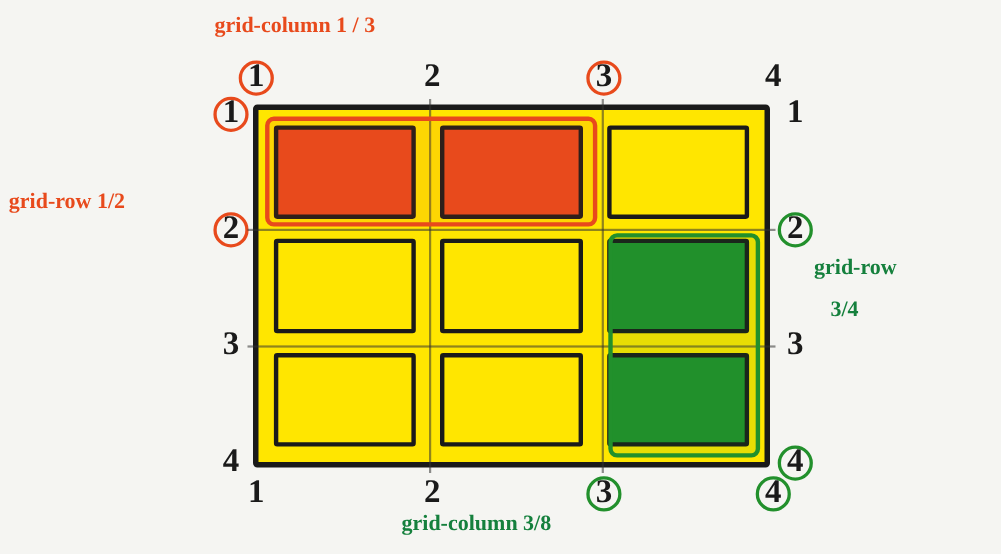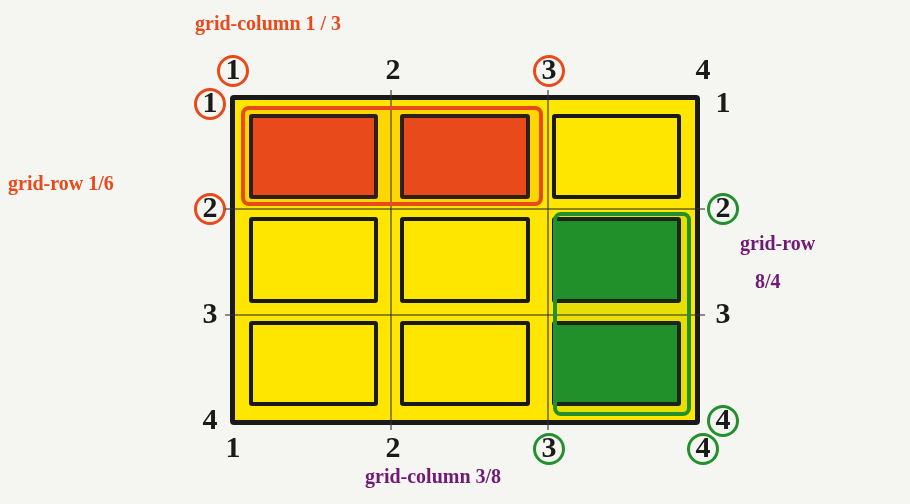--- a/index.html
+++ b/index.html
@@ -63,38 +63,38 @@
   }
   .circ.red { border-color: #e84a1c; }
   .circ.green { border-color: #22902c; }
   .label {
     position: absolute;
     font-size: 20px;
     font-weight: bold;
     white-space: nowrap;
   }
   .label.red { color: #e84a1c; }
-  .label.green { color: #701a75; }
+  .label.green { color: #15803d; }
   .overlay {
     position: absolute;
     border-width: 4px;
     border-style: solid;
     border-radius: 8px;
     pointer-events: none;
   }
   .overlay.red { border-color: #e84a1c; background: rgba(232,74,28,0.10); }
   .overlay.green { border-color: #22902c; background: rgba(34,144,44,0.10); }
 </style>
 </head>
 <body>
 
 <div class="label red" style="left:195px; top:12px;">grid-column 1 / 3</div>
-<div class="label red" style="left:8px; top:172px;">grid-row 1/6</div>
+<div class="label red" style="left:8px; top:172px;">grid-row 1/2</div>
 <div class="label green" style="left:740px; top:232px;">grid-row</div>
-<div class="label green" style="left:755px; top:270px;">8/4</div>
+<div class="label green" style="left:755px; top:270px;">3/4</div>
 <div class="label green" style="left:365px; top:465px;">grid-column 3/8</div>
 
 <div class="num" style="left:218px; top:52px;">1</div>
 <div class="num" style="left:378px; top:52px;">2</div>
 <div class="num" style="left:534px; top:52px;">3</div>
 <div class="num" style="left:688px; top:52px;">4</div>
 
 <div class="num" style="left:218px; top:430px;">1</div>
 <div class="num" style="left:378px; top:430px;">2</div>
 <div class="num" style="left:534px; top:430px;">3</div>

